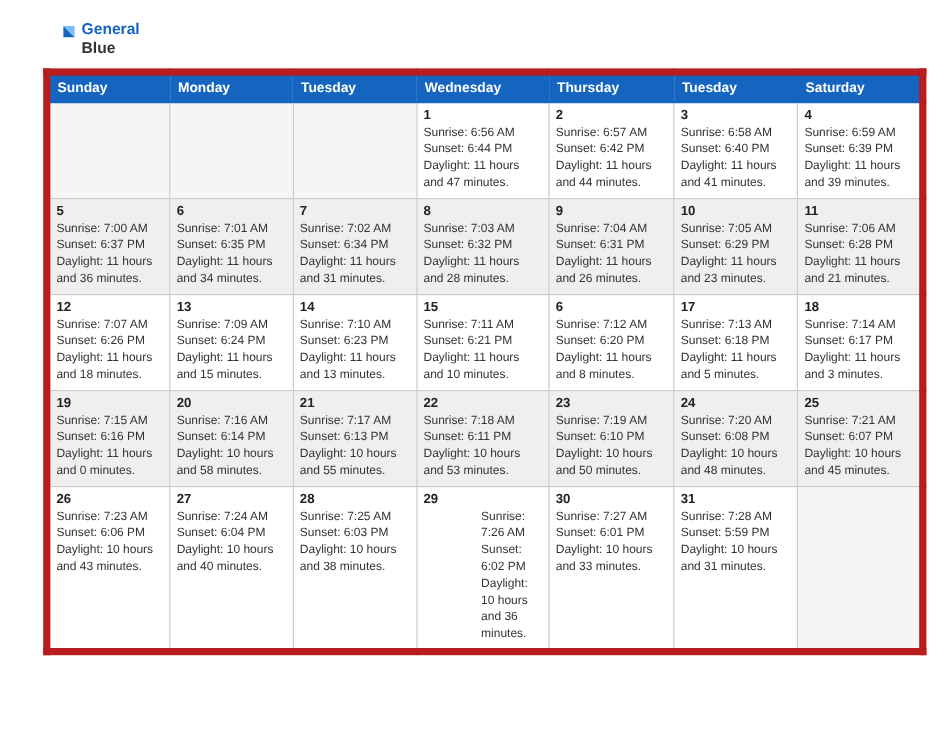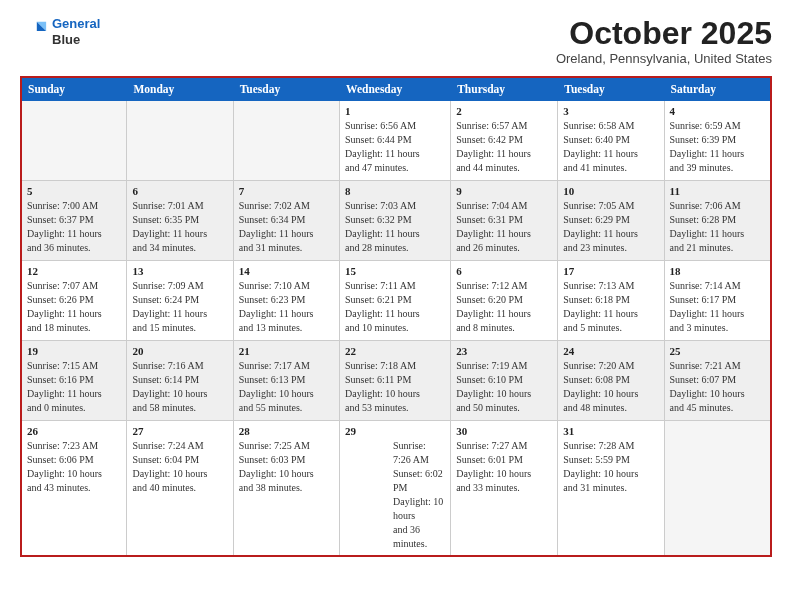--- a/index.html
+++ b/index.html
@@ -6,21 +6,21 @@
     body {
       font-family: Arial, sans-serif;
       background: #fff;
       width: 792px;
       height: 612px;
       overflow: hidden;
     }
     .page {
       width: 792px;
       height: 612px;
-      padding: 16px 20px 10px 20px;
+      padding: 16px 20px 10px 36px;
       background: #fff;
     }
     .header {
       display: flex;
       justify-content: space-between;
       align-items: flex-start;
       margin-bottom: 10px;
     }
     .logo {
       display: flex;
@@ -47,22 +47,21 @@
       color: #222;
       line-height: 1.1;
     }
     .location {
       font-size: 13px;
       color: #444;
     }
     .calendar {
       width: 100%;
       border-collapse: collapse;
-      border: 2px solid #b91c1c;
-      font-family: Liberation Serif, serif;
+      border: 6px solid #b91c1c;
     }
     .calendar th {
       background: #1565c0;
       color: #fff;
       font-size: 11.5px;
       font-weight: bold;
       text-align: left;
       padding: 5px 6px;
       border: 1px solid #1565c0;
     }
@@ -103,24 +102,20 @@
     <div class="logo">
       <svg class="logo-icon" viewBox="0 0 30 30">
         <polygon points="18,4 28,14 18,14" fill="#1565c0"></polygon>
         <polygon points="18,4 28,4 28,14" fill="#42a5f5" opacity="0.7"></polygon>
       </svg>
       <div class="logo-text">
         <div><span class="blue">General</span></div>
         <div>Blue</div>
       </div>
     </div>
-    <div class="title-area">
-      <div class="month-title">October 2025</div>
-      <div class="location">Oreland, Pennsylvania, United States</div>
-    </div>
   </div>
 
   <table class="calendar">
     <thead>
       <tr>
       <th>Sunday</th>
           <th>Monday</th>
           <th>Tuesday</th>
           <th>Wednesday</th>
           <th>Thursday</th>

